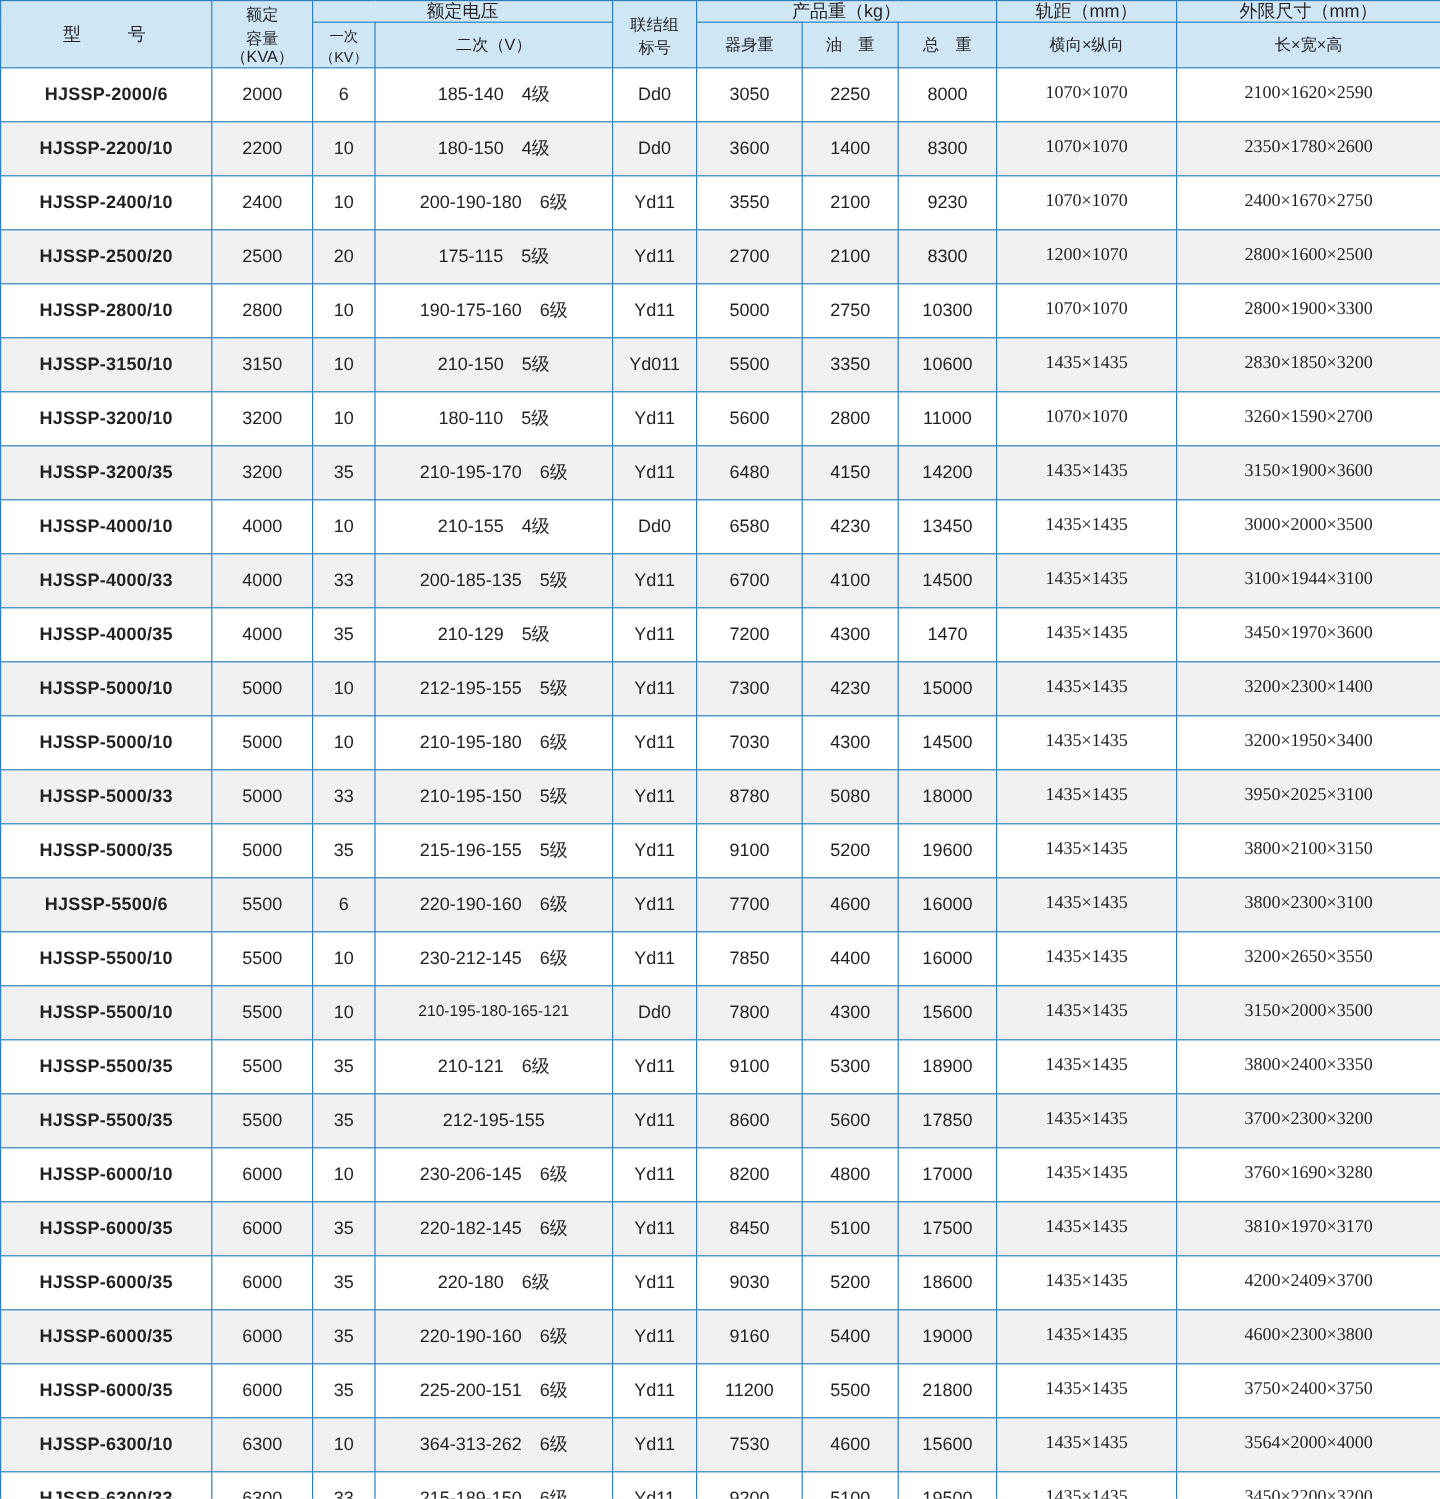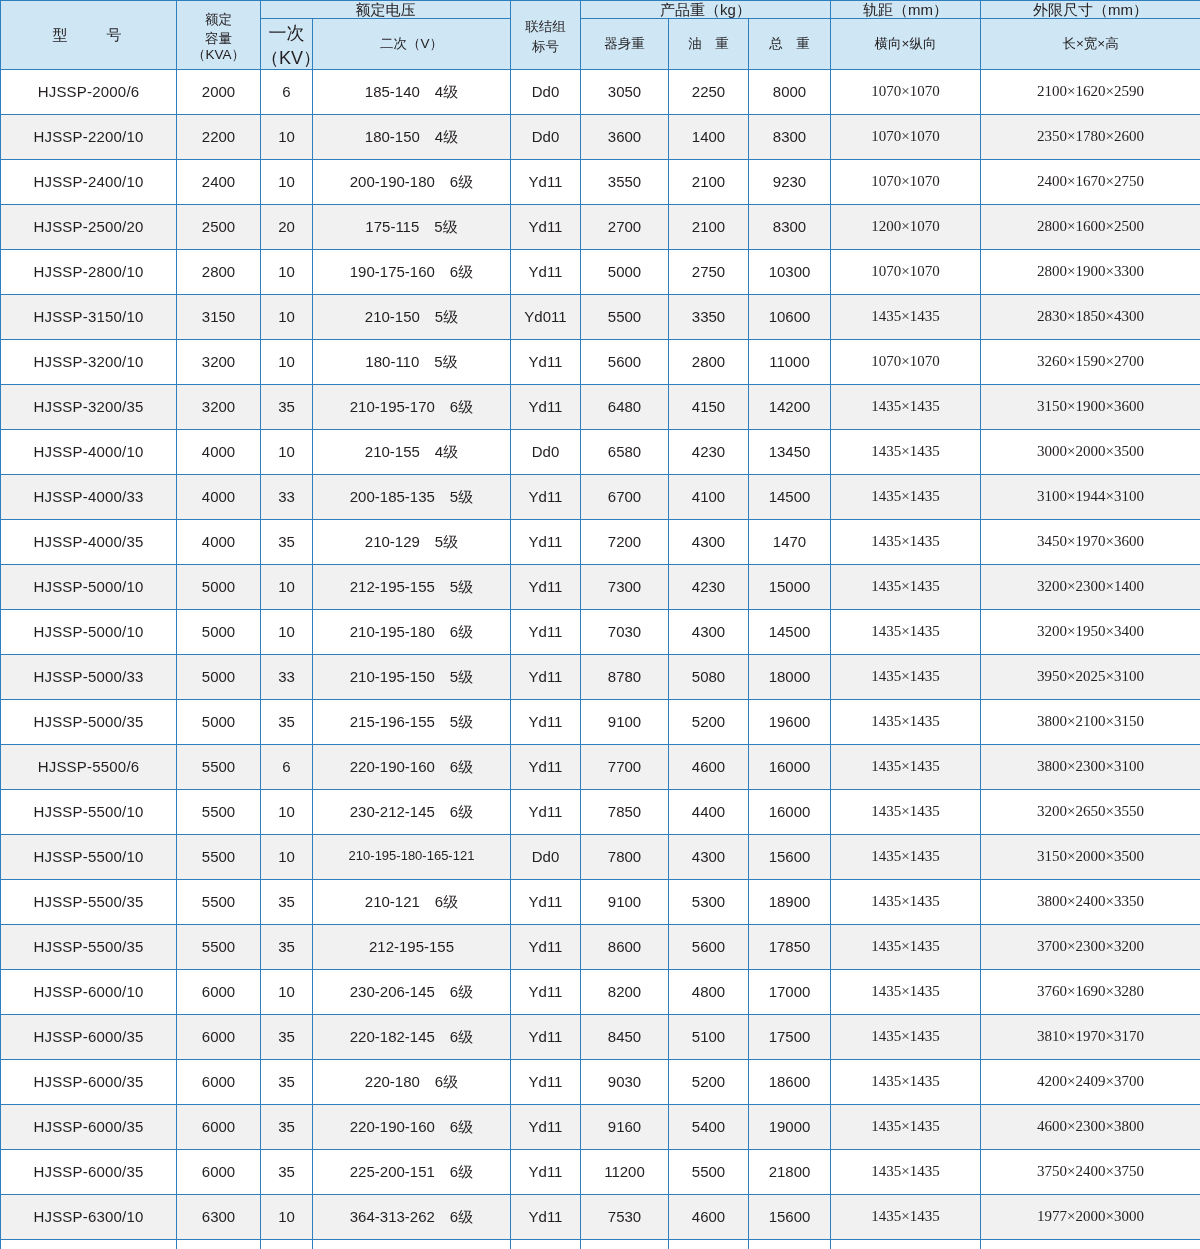--- a/index.html
+++ b/index.html
@@ -35,35 +35,36 @@
   thead th {
     background: #cfe6f5;
     font-weight: normal;
     font-size: 16px;
     color: #1b1b1b;
   }
   thead th.small {
     font-size: 13.5px;
   }
   thead th.tiny {
-    font-size: 18px;
+    font-size: 12px;
   }
   tbody td {
     height: 44px;
     font-size: 15px;
   }
   tbody tr.odd td {
     background: #ffffff;
   }
   tbody tr.even td {
     background: #f1f1f1;
   }
   td.model {
     font-size: 15px;
     letter-spacing: 0.2px;
+    font-weight: bold;
   }
   td.secv {
     font-size: 14.5px;
     margin-top: 36px;
   }
   td.secv.narrow {
     font-size: 13px;
   }
   td.dim {
     font-size: 14.5px;
@@ -199,21 +200,21 @@
         <tr class="even">
           <td class="model">HJSSP-3150/10</td>
           <td>3150</td>
           <td>10</td>
           <td class="secv">210-150　5级</td>
           <td>Yd011</td>
           <td>5500</td>
           <td>3350</td>
           <td>10600</td>
           <td class="dim">1435×1435</td>
-          <td class="dim">2830×1850×4300</td>
+          <td class="dim">2830×1850×3200</td>
         </tr>
         <tr class="odd">
           <td class="model">HJSSP-3200/10</td>
           <td>3200</td>
           <td>10</td>
           <td class="secv">180-110　5级</td>
           <td>Yd11</td>
           <td>5600</td>
           <td>2800</td>
           <td>11000</td>
@@ -439,21 +440,21 @@
         <tr class="even">
           <td class="model">HJSSP-6300/10</td>
           <td>6300</td>
           <td>10</td>
           <td class="secv">364-313-262　6级</td>
           <td>Yd11</td>
           <td>7530</td>
           <td>4600</td>
           <td>15600</td>
           <td class="dim">1435×1435</td>
-          <td class="dim">1977×2000×3000</td>
+          <td class="dim">3564×2000×4000</td>
         </tr>
         <tr class="odd">
           <td class="model">HJSSP-6300/33</td>
           <td>6300</td>
           <td>33</td>
           <td class="secv">215-189-150　6级</td>
           <td>Yd11</td>
           <td>9200</td>
           <td>5100</td>
           <td>19500</td>

